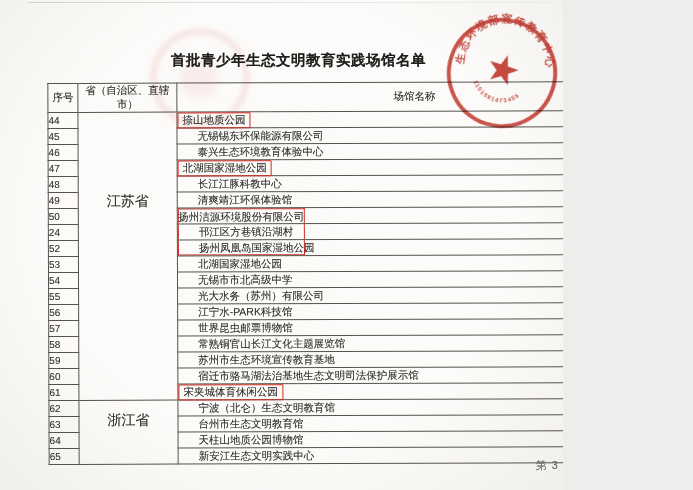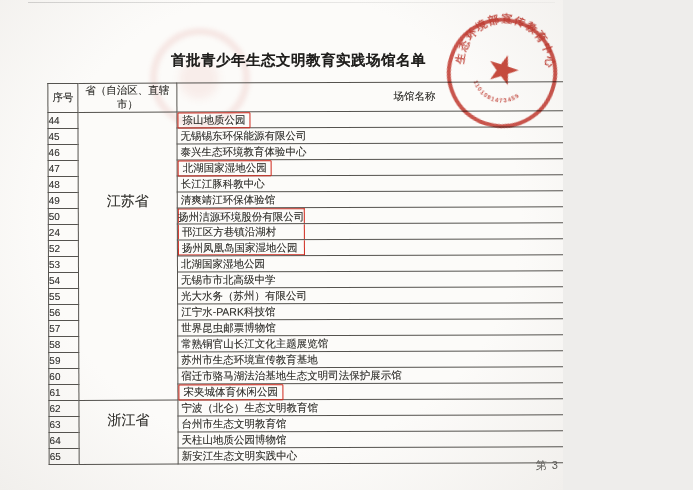--- a/index.html
+++ b/index.html
@@ -44,21 +44,21 @@
   td.c-no{text-align:left;font-size:10px;color:#3c3b38;}
   td.c-prov{position:relative;}
   td.c-prov span{
     position:absolute;left:50%;top:31%;transform:translate(-50%,-50%);
     font-size:14px;white-space:nowrap;
   }
   td.c-venue{vertical-align:middle;}
   .vwrap{height:15px;display:flex;align-items:center;box-sizing:border-box;}
   .vtext{
     font-size:10.5px;line-height:11px;white-space:nowrap;
-    padding:0 3px;
+    padding:0 20px;
   }
   .vtext.solo{
     border:1.6px solid var(--hl,#d0281c);
     padding:1.5px 4px;border-radius:1px;font-family:Liberation Serif, serif;
   }
   .vwrap.grp{
     width:127px;
     border-left:1.6px solid var(--hl,#d0281c);
     border-right:1.6px solid var(--hl,#d0281c);
   }

